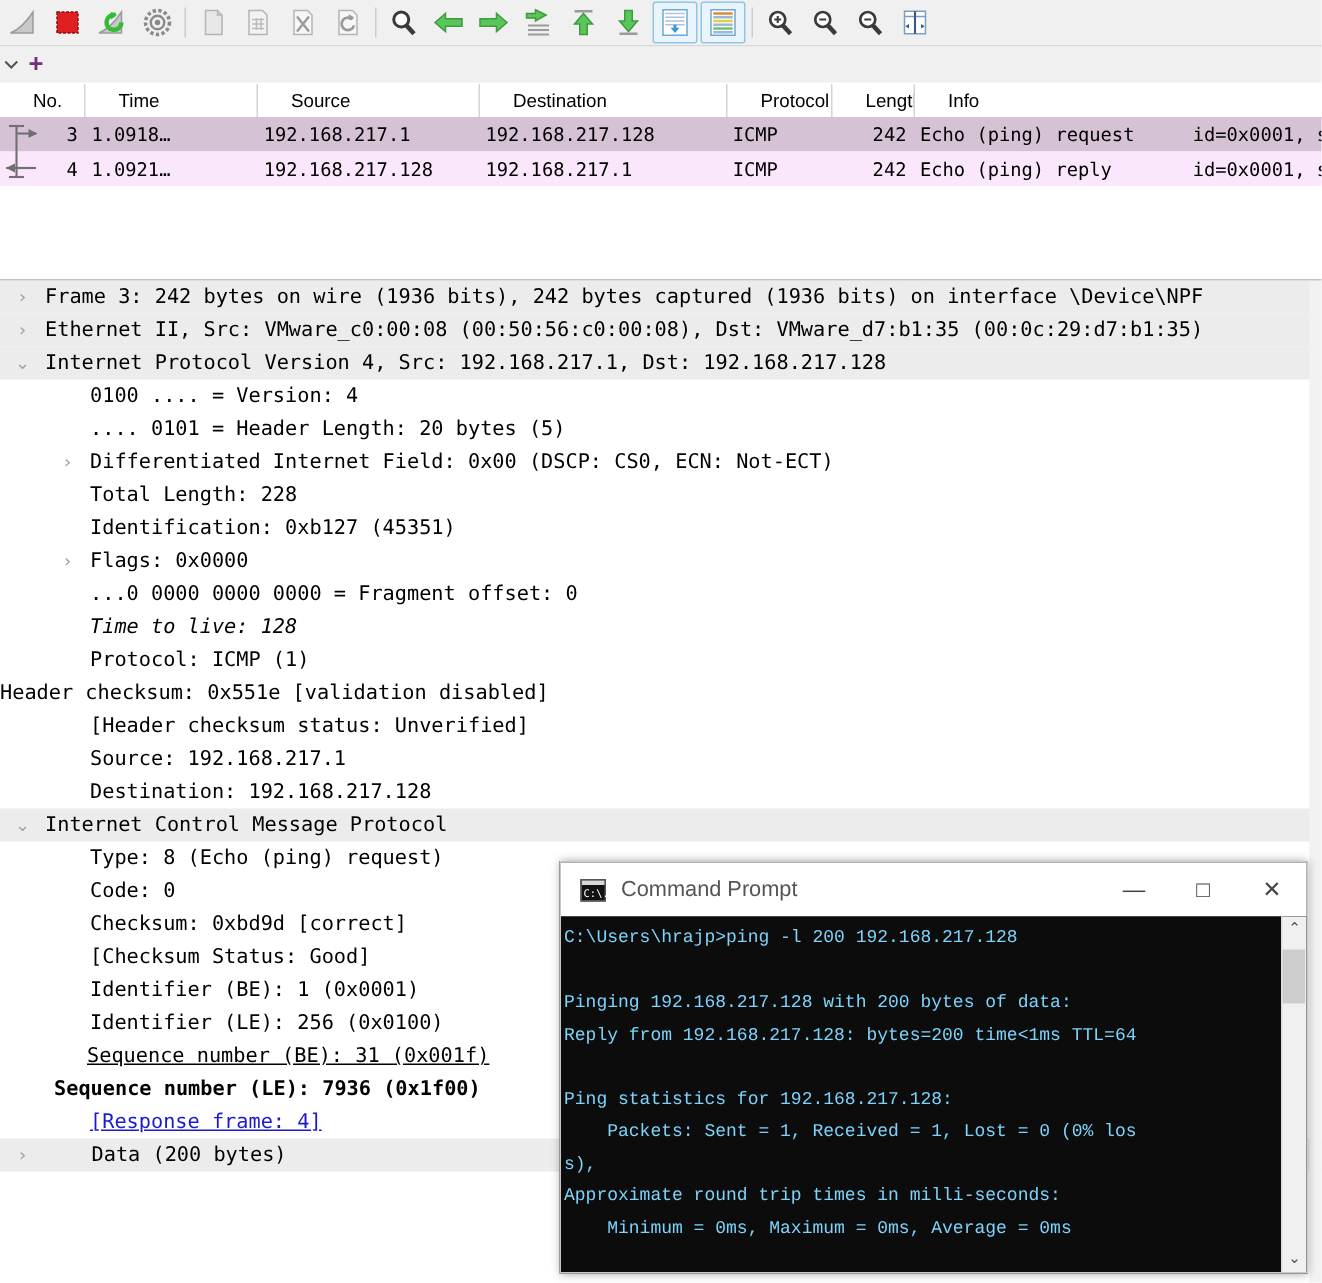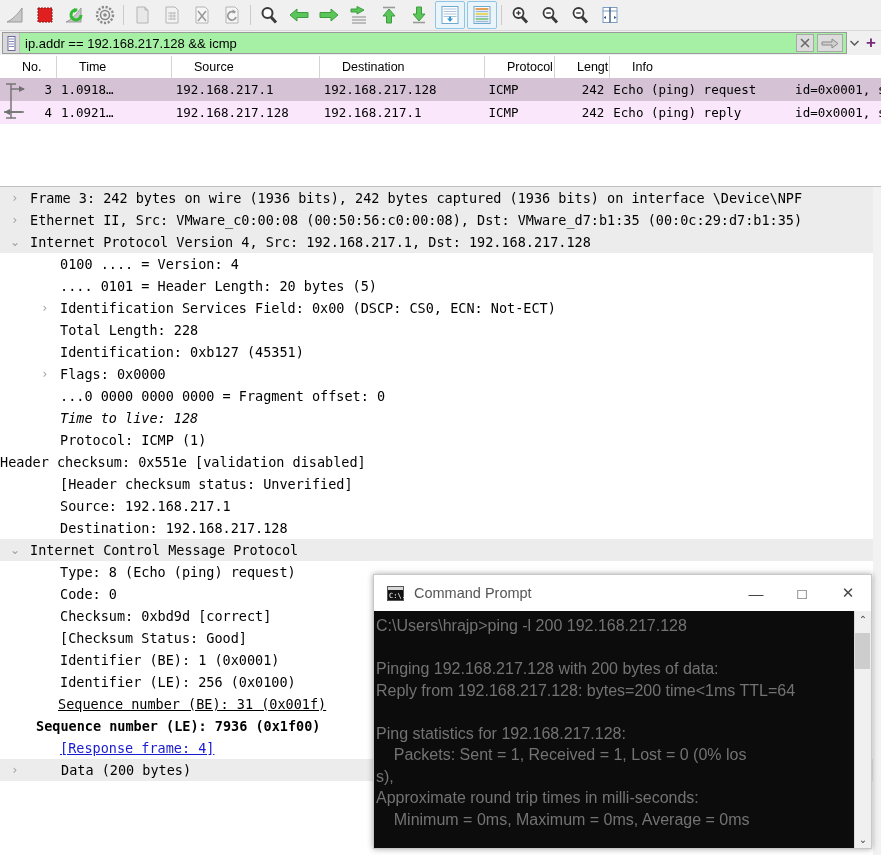--- a/index.html
+++ b/index.html
@@ -280,24 +280,24 @@
   }
   #cmd-body {
     position: relative;
     height: 237px;
     background: #0c0c0c;
     display: flex;
   }
   #cmd-text {
     flex: 1;
     padding: 4px 0 0 2px;
-    font-family: Liberation Sans, sans-serif;
-    font-size: 16px;
+    font-family: Liberation Mono, monospace;
+    font-size: 12px;
     line-height: 21.5px;
-    color: #737373;
+    color: #7dd3fc;
     white-space: pre;
     overflow: hidden;
   }
   #cmd-scrollbar {
     width: 17px;
     background: #f0f0f0;
     flex: 0 0 17px;
     display: flex;
     flex-direction: column;
     align-items: center;
@@ -501,44 +501,20 @@
       <rect x="3" y="2.5" width="14" height="15" fill="#fff" stroke="#7a9ec0" stroke-width="1"></rect>
       <line x1="3" y1="6" x2="17" y2="6" stroke="#7a9ec0" stroke-width="1"></line>
       <line x1="10" y1="2.5" x2="10" y2="17.5" stroke="#3a5a80" stroke-width="1.4"></line>
       <path d="M6 11 l-2.5 1.5 2.5 1.5 z" fill="#3a5a80"></path>
       <path d="M14 11 l2.5 1.5 -2.5 1.5 z" fill="#3a5a80"></path>
     </svg>
   </div>
 </div>
 
 <div id="filterbar">
-  <div id="filter-input-wrap">
-    <div id="filter-bookmark">
-      <svg width="9" height="15" viewBox="0 0 9 15">
-        <rect x="1" y="0.5" width="7" height="14" fill="#ffffff" stroke="#6a6a9a" stroke-width="1"></rect>
-        <g stroke="#8a8ab8" stroke-width="1">
-          <line x1="2" y1="3" x2="7" y2="3"></line>
-            <line x1="2" y1="5.5" x2="7" y2="5.5"></line>
-          <line x1="2" y1="8" x2="7" y2="8"></line>
-            <line x1="2" y1="10.5" x2="7" y2="10.5"></line>
-        </g>
-      </svg>
-    </div>
-    <div id="filter-text" title="Apply a display filter ... &lt;Ctrl-/&gt;">ip.addr == 192.168.217.128 &amp;&amp; icmp</div>
-    <div class="filt-btn" id="filter-clear-btn">
-      <svg width="12" height="12" viewBox="0 0 12 12">
-        <path d="M2 2 L10 10 M10 2 L2 10" stroke="#6a6a6a" stroke-width="1.6"></path>
-      </svg>
-    </div>
-    <div class="filt-btn" id="filter-arrow-btn">
-      <svg width="18" height="11" viewBox="0 0 18 11">
-        <path d="M1 4 L11 4 L11 1 L17 5.5 L11 10 L11 7 L1 7 Z" fill="#cfcfcf" stroke="#8a8a8a" stroke-width="1"></path>
-      </svg>
-    </div>
-  </div>
   <div id="filter-dropdown">
     <svg width="9" height="6" viewBox="0 0 9 6">
       <path d="M0.5 1 L4.5 5 L8.5 1" fill="none" stroke="#555" stroke-width="1.4"></path>
     </svg>
   </div>
   <div id="filter-plus">+</div>
 </div>
 
 <div id="packet-list">
   <div id="plist-header">
@@ -589,21 +565,21 @@
     </div>
   </div>
 </div>
 
 <div id="packet-detail">
     <div class="dline hl"><span class="twist" style="left: 8px;">›</span><span class="dtxt" style="margin-left: 30px;">Frame 3: 242 bytes on wire (1936 bits), 242 bytes captured (1936 bits) on interface \Device\NPF</span></div>
     <div class="dline hl"><span class="twist" style="left: 8px;">›</span><span class="dtxt" style="margin-left: 30px;">Ethernet II, Src: VMware_c0:00:08 (00:50:56:c0:00:08), Dst: VMware_d7:b1:35 (00:0c:29:d7:b1:35)</span></div>
     <div class="dline hl"><span class="twist" style="left: 8px;">⌄</span><span class="dtxt" style="margin-left: 30px;">Internet Protocol Version 4, Src: 192.168.217.1, Dst: 192.168.217.128</span></div>
     <div class="dline"><span class="dtxt" style="margin-left: 60px;">0100 .... = Version: 4</span></div>
     <div class="dline"><span class="dtxt" style="margin-left: 60px;">.... 0101 = Header Length: 20 bytes (5)</span></div>
-    <div class="dline"><span class="twist" style="left: 38px;">›</span><span class="dtxt" style="margin-left: 60px;">Identification Services Field: 0x00 (DSCP: CS0, ECN: Not-ECT)</span></div>
+    <div class="dline"><span class="twist" style="left: 38px;">›</span><span class="dtxt" style="margin-left: 60px;">Differentiated Internet Field: 0x00 (DSCP: CS0, ECN: Not-ECT)</span></div>
     <div class="dline"><span class="dtxt" style="margin-left: 60px;">Total Length: 228</span></div>
     <div class="dline"><span class="dtxt" style="margin-left: 60px;">Identification: 0xb127 (45351)</span></div>
     <div class="dline"><span class="twist" style="left: 38px;">›</span><span class="dtxt" style="margin-left: 60px;">Flags: 0x0000</span></div>
     <div class="dline"><span class="dtxt" style="margin-left: 60px;">...0 0000 0000 0000 = Fragment offset: 0</span></div>
     <div class="dline"><span class="dtxt" style="margin-left: 60px; font-style: italic;">Time to live: 128</span></div>
     <div class="dline"><span class="dtxt" style="margin-left: 60px;">Protocol: ICMP (1)</span></div>
     <div class="dline"><span class="dtxt" style="">Header checksum: 0x551e [validation disabled]</span></div>
     <div class="dline"><span class="dtxt" style="margin-left: 60px;">[Header checksum status: Unverified]</span></div>
     <div class="dline"><span class="dtxt" style="margin-left: 60px;">Source: 192.168.217.1</span></div>
     <div class="dline"><span class="dtxt" style="margin-left: 60px;">Destination: 192.168.217.128</span></div>

